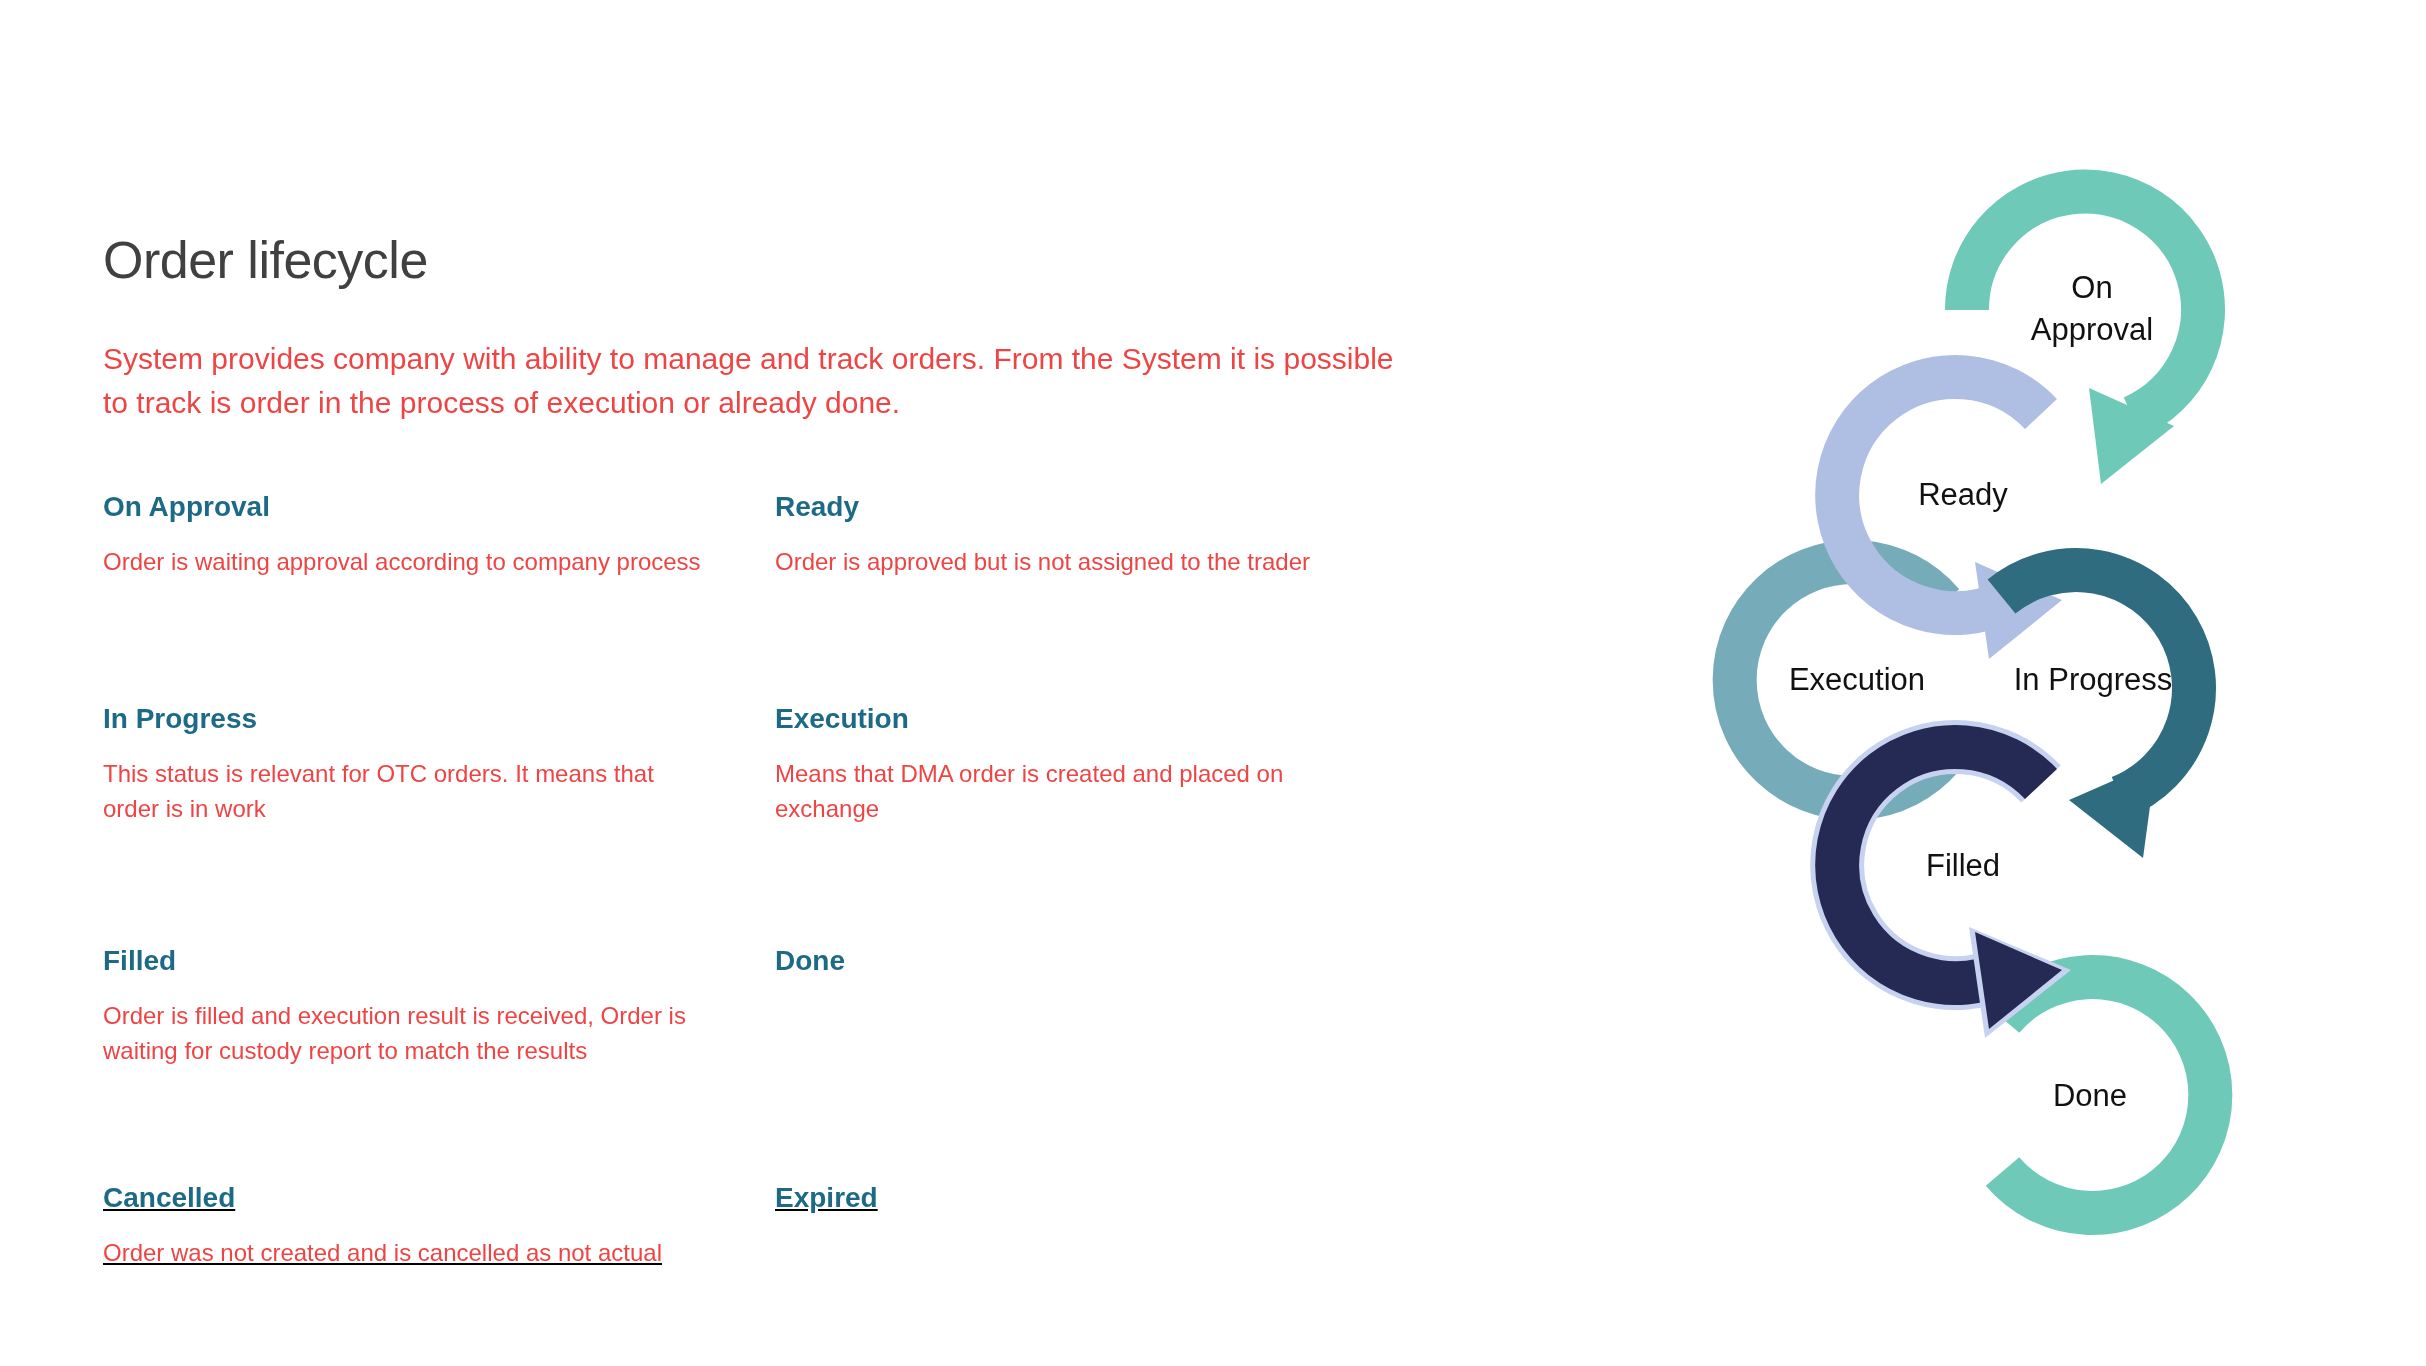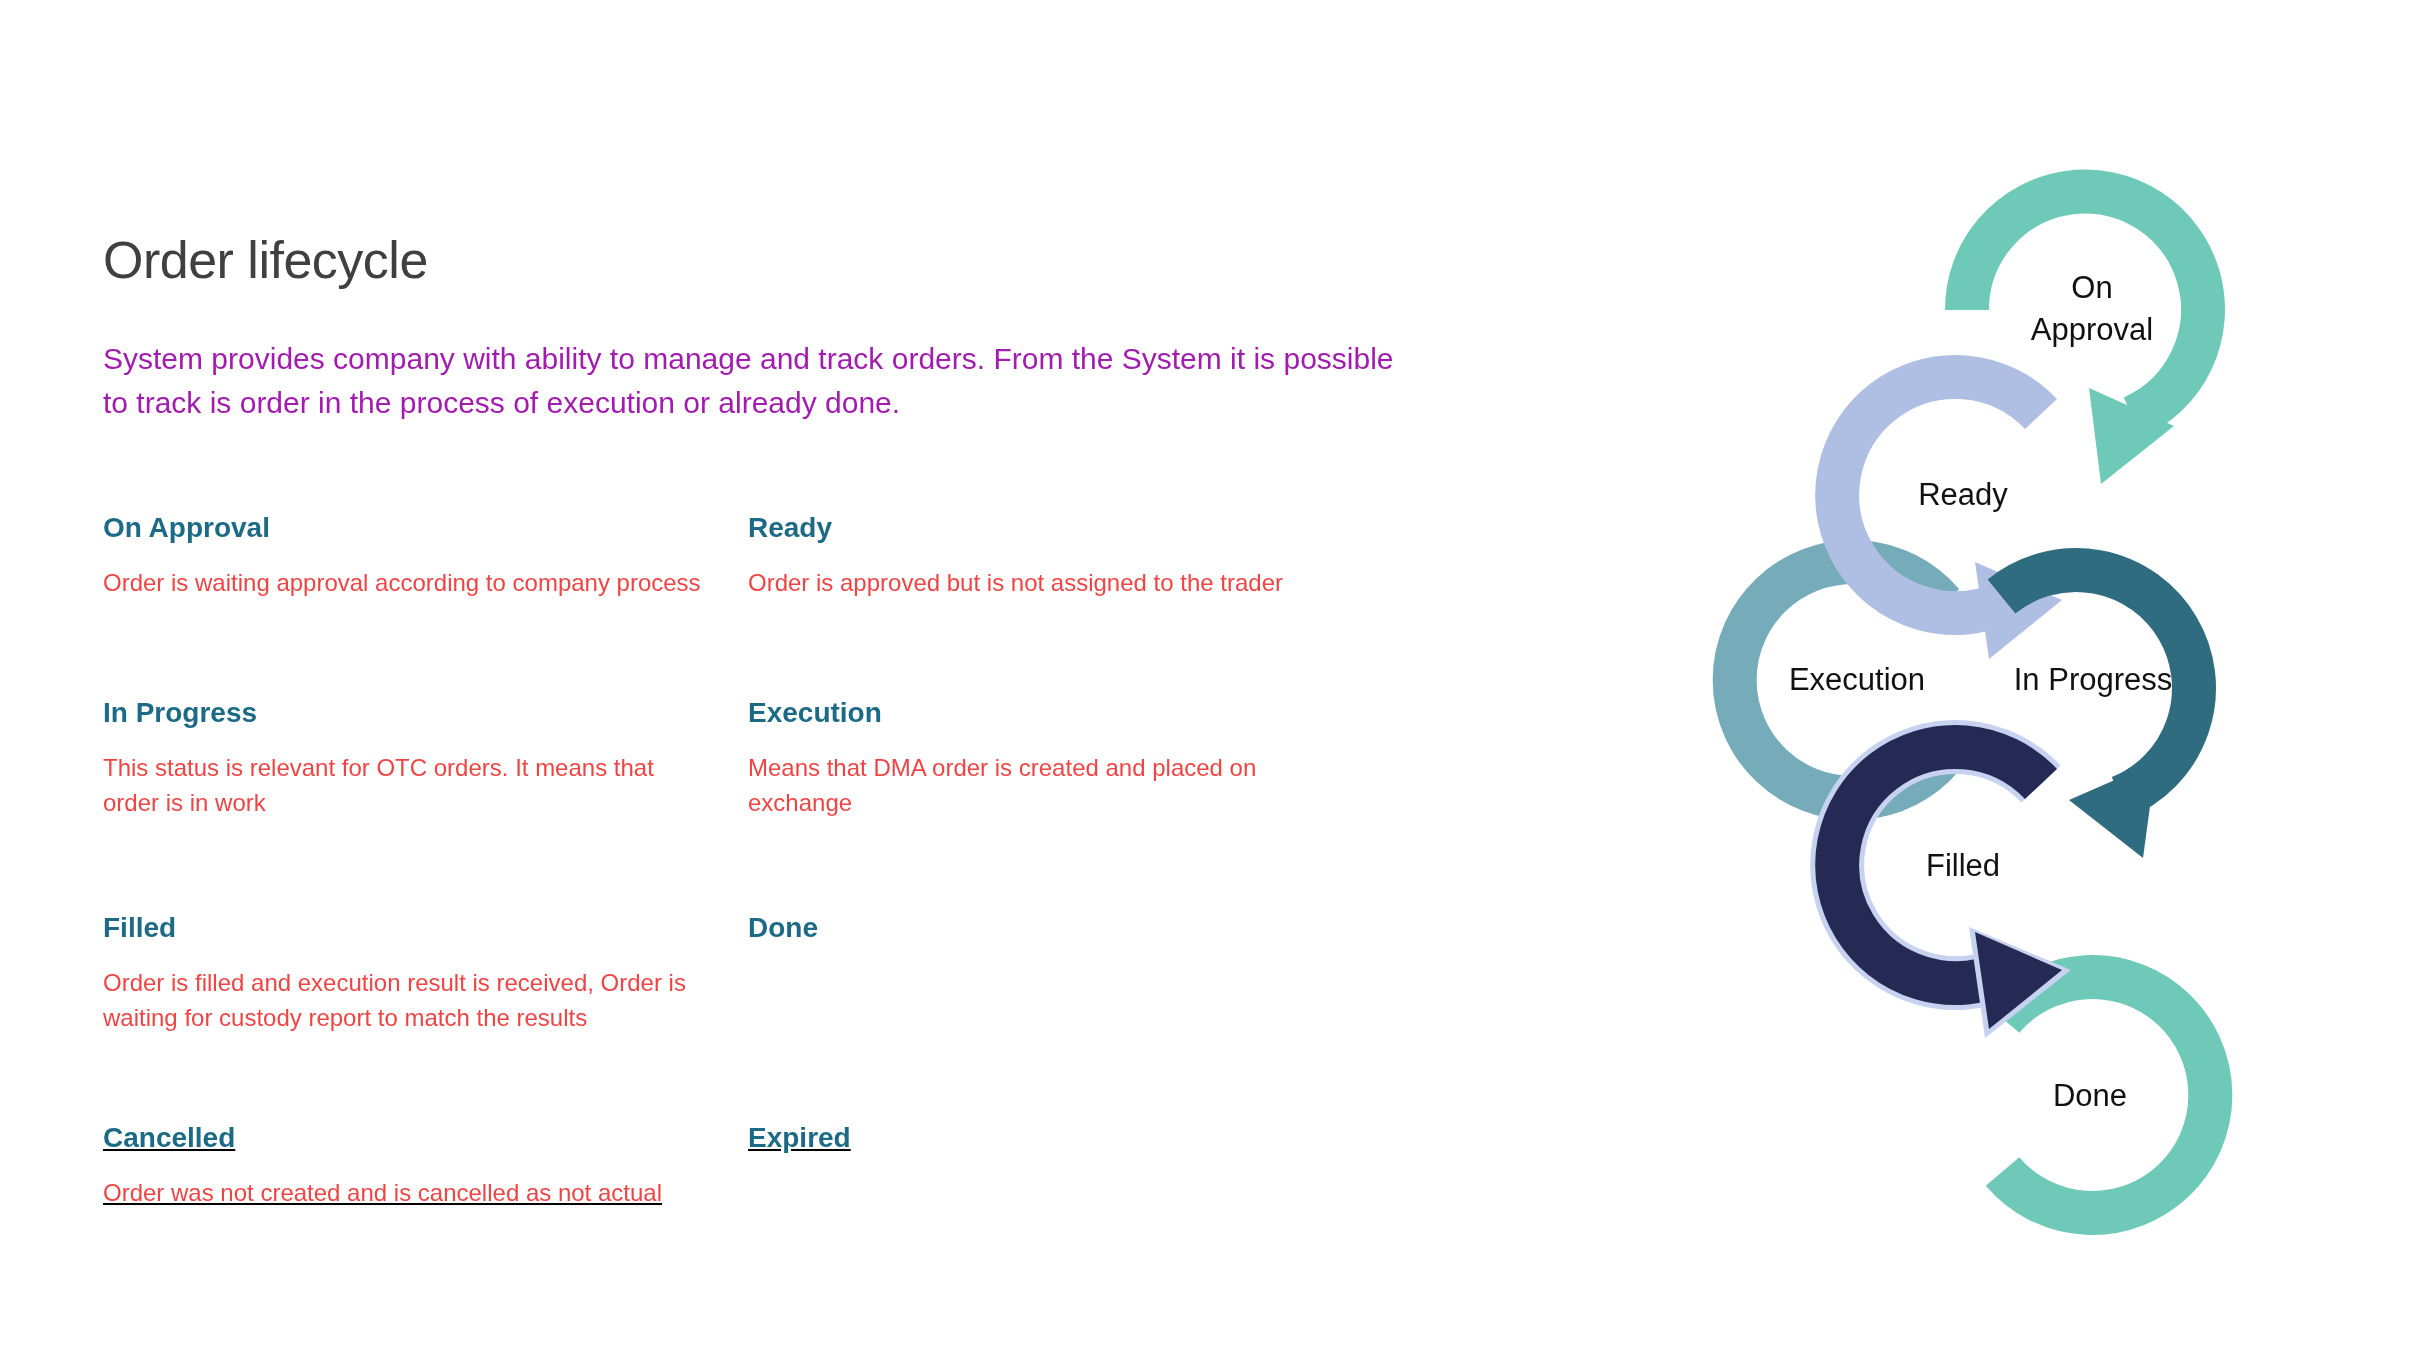--- a/index.html
+++ b/index.html
@@ -33,30 +33,31 @@
     font-weight: normal;
     color: #404040;
     letter-spacing: -0.5px;
     line-height: 1.1;
   }
 
   .intro {
     margin-top: 48px;
     font-size: 30px;
     line-height: 1.45;
-    color: #a21caf;
+    color: #ef4444;
     width: 1300px;
   }
 
   .status-grid {
-    margin-top: 89px;
+    margin-top: 68px;
     display: grid;
     grid-template-columns: 645px 645px;
     column-gap: 0px;
     row-gap: 0px;
+    gap: 27px;
   }
 
   .status-cell {
     padding-bottom: 28px;
   }
 
   .status-title {
     font-size: 28px;
     font-weight: bold;
     color: #1C6A86;

